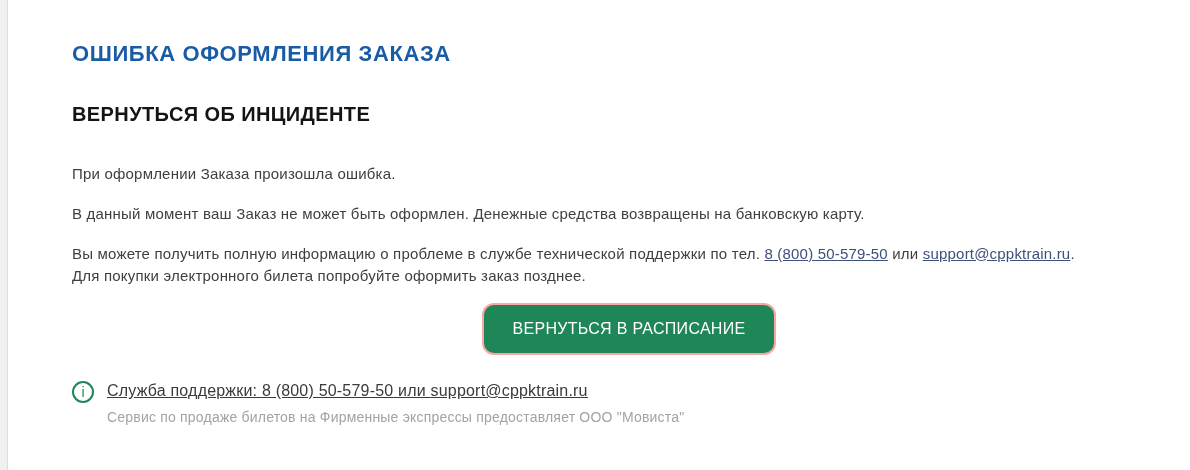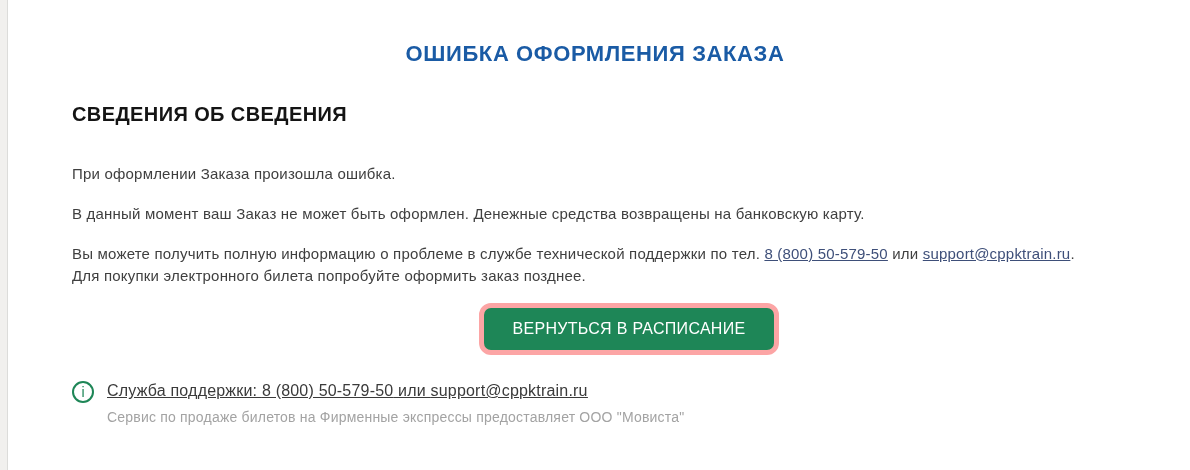--- a/index.html
+++ b/index.html
@@ -21,21 +21,20 @@
   .content {
     padding: 30px 72px 30px 72px;
   }
   h1.page-title {
     margin-top: 12px;
     font-size: 22px;
     font-weight: bold;
     letter-spacing: 0.6px;
     color: #1a5ba5;
     line-height: 1.1;
-    text-align: center;
   }
   h2.section-title {
     margin-top: 37px;
     font-size: 20px;
     font-weight: bold;
     letter-spacing: 0.4px;
     color: #141414;
     line-height: 1.1;
   }
   p.body-text {
@@ -57,21 +56,21 @@
     margin-top: 17px;
     display: flex;
     justify-content: center;
   }
   button.green-btn {
     transform: translateX(34px);
     min-width: 262px;
     height: 52px;
     padding: 0 28px;
     background: #1e8657;
-    border: 5px solid #fca5a5;
+    border: 2px solid #fca5a5;
     border-radius: 12px;
     color: #ffffff;
     font-family: "Liberation Sans", sans-serif;
     font-size: 16px;
     letter-spacing: 0.3px;
     cursor: pointer;
   }
   .footer {
     margin-top: 26px;
     display: flex;
@@ -112,21 +111,21 @@
 </style>
 </head>
 <body>
 
 <div class="left-edge"></div>
 
 <main class="content">
 
   <h1 class="page-title">ОШИБКА ОФОРМЛЕНИЯ ЗАКАЗА</h1>
 
-  <h2 class="section-title">СВЕДЕНИЯ ОБ СВЕДЕНИЯ</h2>
+  <h2 class="section-title">ВЕРНУТЬСЯ ОБ ИНЦИДЕНТЕ</h2>
 
   <p class="body-text p1">При оформлении Заказа произошла ошибка.</p>
 
   <p class="body-text p2">В данный момент ваш Заказ не может быть оформлен. Денежные средства возвращены на банковскую карту.</p>
 
   <p class="body-text p3"><span>Вы можете получить полную информацию о проблеме в службе технической поддержки по тел. </span><a class="navy-link">8 (800) 50-579-50</a><span> или </span><a class="navy-link">support@cppktrain.ru</a><span>.</span></p>
 
   <p class="body-text p4">Для покупки электронного билета попробуйте оформить заказ позднее.</p>
 
   <div class="button-row">

